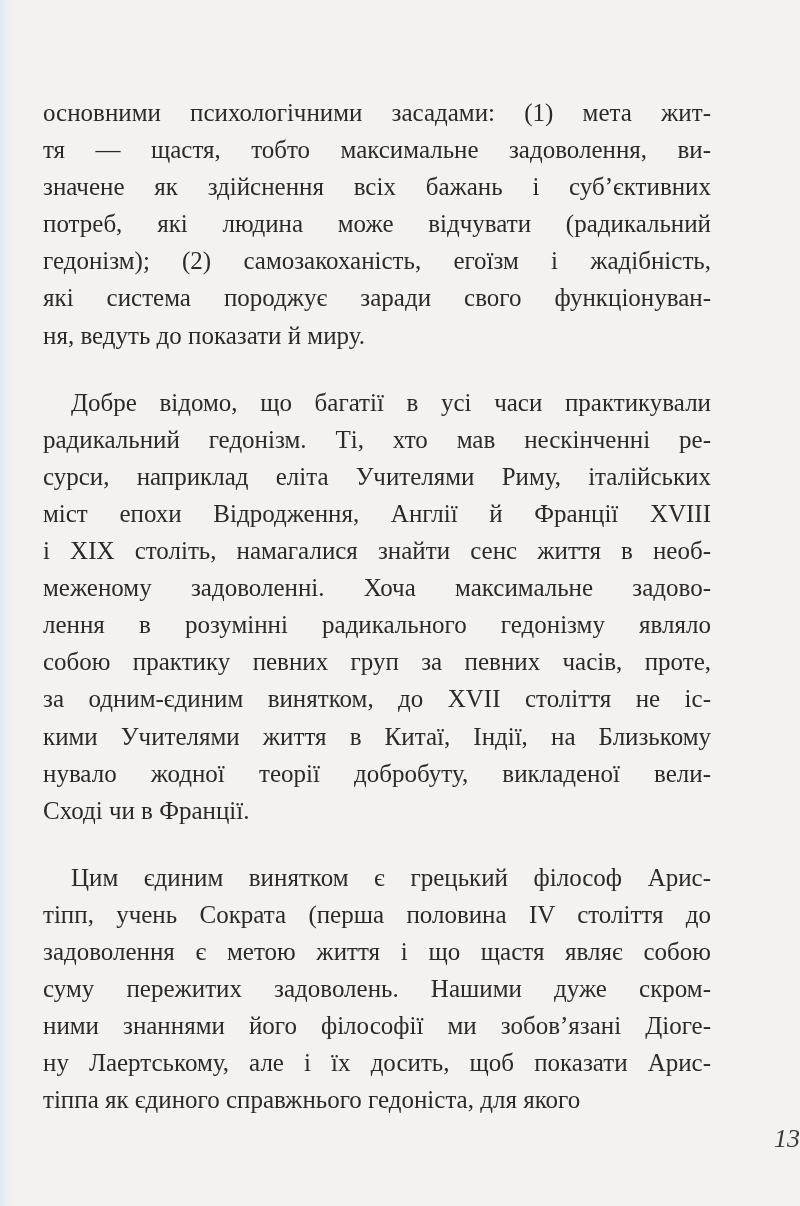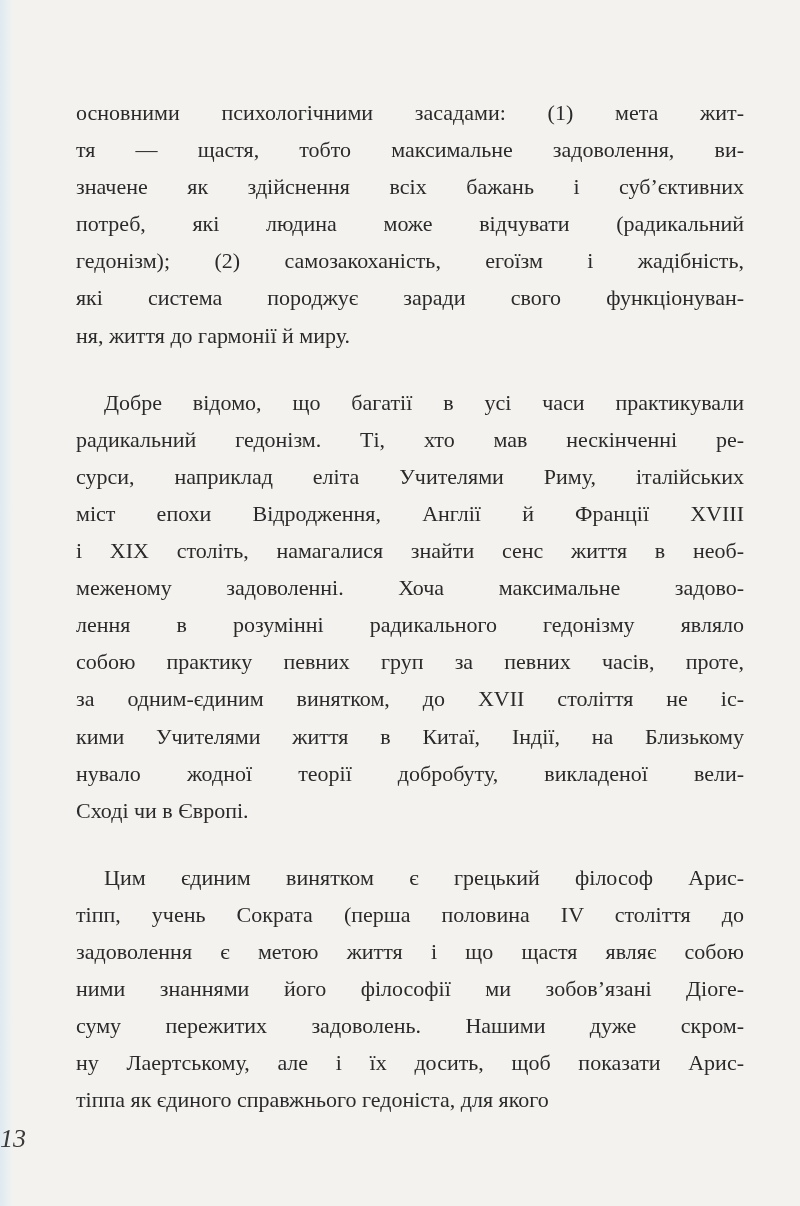--- a/index.html
+++ b/index.html
@@ -6,76 +6,76 @@
     body {
       width: 800px; height: 1206px; overflow: hidden;
       background: #f4f2ee;
       position: relative;
     }
     .left-edge {
       position: absolute; left: 0; top: 0; width: 14px; height: 1206px;
       background: linear-gradient(to right, #dfe9f0, #eef1f1 70%, #f4f2ee);
     }
     .page {
-      position: absolute; left: 76px; top: 94px; width: 668px;
+      position: absolute; left: 43px; top: 94px; width: 668px;
       font-family: "Liberation Serif", "DejaVu Serif", serif;
-      font-size: 22px;
+      font-size: 25px;
       line-height: 37.1px;
       color: #2a2a2a;
     }
     .line {
       display: block;
       white-space: nowrap;
       text-align: justify;
       text-align-last: justify;
       height: 37.1px;
     }
     .line.last { text-align-last: left; }
     .line.indent { padding-left: 28px; margin-top: 30px; }
     .it { }
     .page-number {
       position: absolute; left: 0; width: 800px; top: 1124px;
-      text-align: left;
+      text-align: right;
       font-family: "Liberation Serif", "DejaVu Serif", serif;
       font-style: italic; font-size: 26px; color: #3a3a3a;
     }
   </style>
 </head>
 <body>
 
 <div class="left-edge"></div>
 
 <div class="page" id="page-body">
     <div>
       <span class="line"><span>основними психологічними засадами: (1) мета жит-</span></span>
       <span class="line"><span>тя — щастя, тобто максимальне задоволення, ви-</span></span>
       <span class="line"><span>значене як здійснення всіх бажань і суб’єктивних</span></span>
       <span class="line"><span>потреб, які людина може відчувати (</span><span class="it">радикальний</span></span>
       <span class="line"><span class="it">гедонізм</span><span>); (2) самозакоханість, егоїзм і жадібність,</span></span>
       <span class="line"><span>які система породжує заради свого функціонуван-</span></span>
-      <span class="line last"><span>ня, життя до гармонії й миру.</span></span>
+      <span class="line last"><span>ня, ведуть до показати й миру.</span></span>
     </div>
     <div>
       <span class="line indent"><span>Добре відомо, що багатії в усі часи практикували</span></span>
       <span class="line"><span>радикальний гедонізм. Ті, хто мав нескінченні ре-</span></span>
       <span class="line"><span>сурси, наприклад еліта Учителями Риму, італійських</span></span>
       <span class="line"><span>міст епохи Відродження, Англії й Франції XVIII</span></span>
       <span class="line"><span>і XIX століть, намагалися знайти сенс життя в необ-</span></span>
       <span class="line"><span>меженому задоволенні. Хоча максимальне задово-</span></span>
       <span class="line"><span>лення в розумінні радикального гедонізму являло</span></span>
       <span class="line"><span>собою практику певних груп за певних часів, проте,</span></span>
       <span class="line"><span>за одним-єдиним винятком, до XVII століття не іс-</span></span>
       <span class="line"><span>кими Учителями життя в Китаї, Індії, на Близькому</span></span>
       <span class="line"><span>нувало жодної </span><span class="it">теорії</span><span> добробуту, викладеної вели-</span></span>
-      <span class="line last"><span>Сході чи в Європі.</span></span>
+      <span class="line last"><span>Сході чи в Франції.</span></span>
     </div>
     <div>
       <span class="line indent"><span>Цим єдиним винятком є грецький філософ Арис-</span></span>
       <span class="line"><span>тіпп, учень Сократа (перша половина IV століття до</span></span>
       <span class="line"><span>задоволення є метою життя і що щастя являє собою</span></span>
+      <span class="line"><span>суму пережитих задоволень. Нашими дуже скром-</span></span>
       <span class="line"><span>ними знаннями його філософії ми зобов’язані Діоге-</span></span>
-      <span class="line"><span>суму пережитих задоволень. Нашими дуже скром-</span></span>
       <span class="line"><span>ну Лаертському, але і їх досить, щоб показати Арис-</span></span>
       <span class="line last"><span>тіппа як єдиного справжнього гедоніста, для якого</span></span>
     </div>
   </div>
 
 <div class="page-number">13</div>
 
 </body></html>

